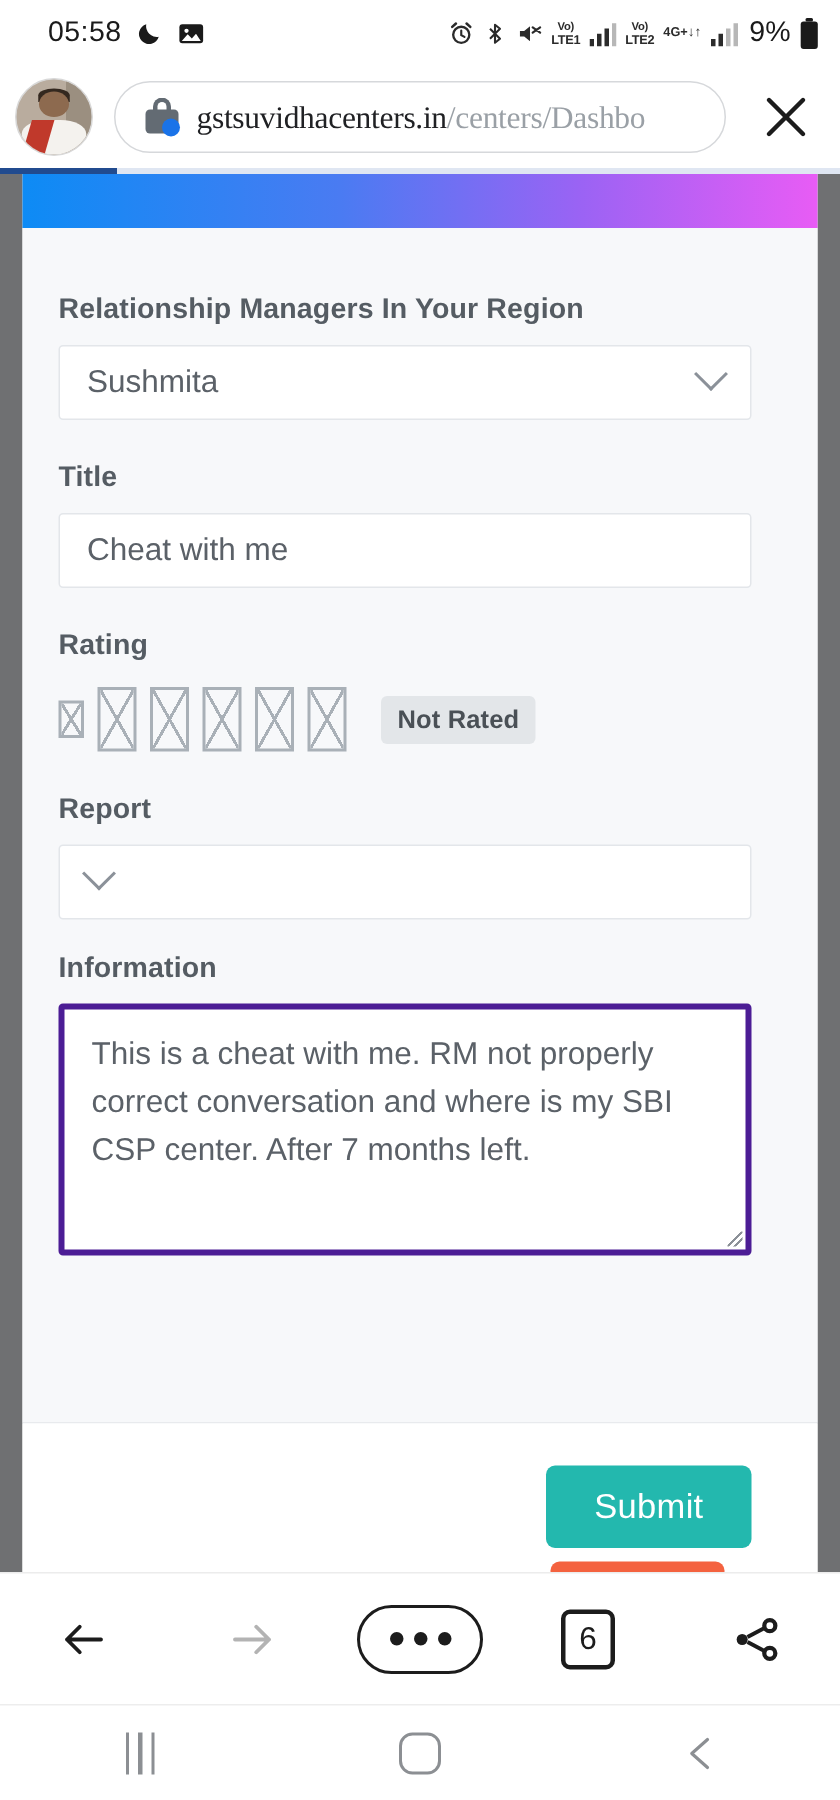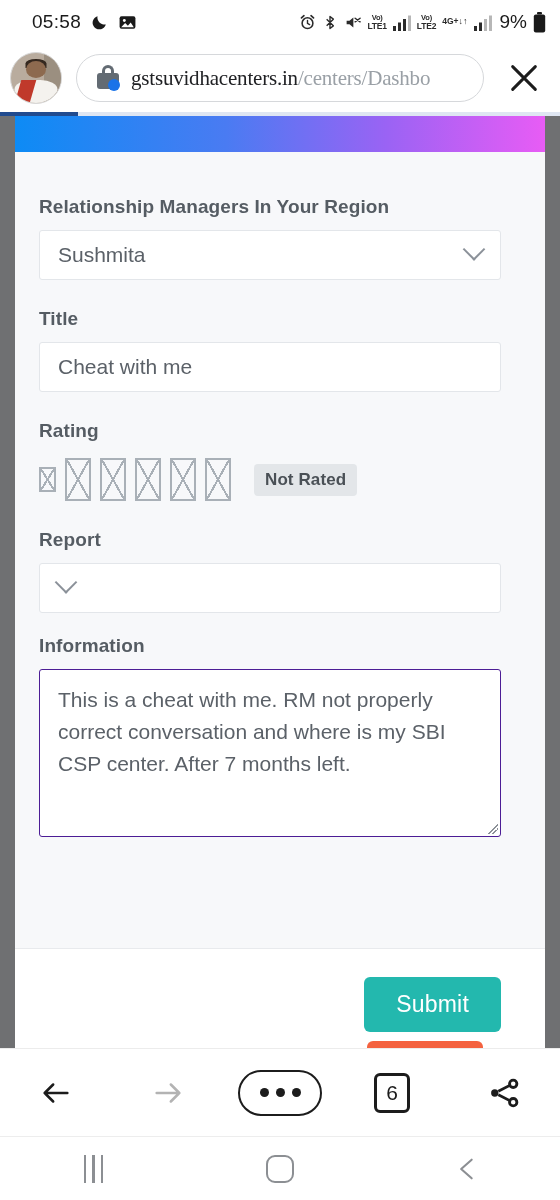--- a/index.html
+++ b/index.html
@@ -156,21 +156,21 @@
       #a9b0b7 calc(50% - 1px), #a9b0b7 calc(50% + 1px), transparent calc(50% + 1px));
   }
   .badge {
     margin-left:14px; background:#e3e6e9; color:#4a5056;
     font-size:17px; font-weight:700; padding:6px 11px; border-radius:4px;
     letter-spacing:.1px;
   }
 
   .textarea {
     margin-top:12px; width:100%; height:168px; background:#fff;
-    border:1px solid #4c1d95; border-radius:3px; padding:14px 18px;
+    border:4px solid #4c1d95; border-radius:3px; padding:14px 18px;
     font-size:21px; color:#5b6168; line-height:1.52; position:relative;
   }
   .grip {
     position:absolute; right:2px; bottom:2px; width:10px; height:10px;
     background:
       linear-gradient(135deg, transparent 46%, #8c9198 46%, #8c9198 56%, transparent 56%),
       linear-gradient(135deg, transparent 70%, #8c9198 70%, #8c9198 80%, transparent 80%);
   }
 
   .submitwrap { position:absolute; right:44px; top:28px; }

